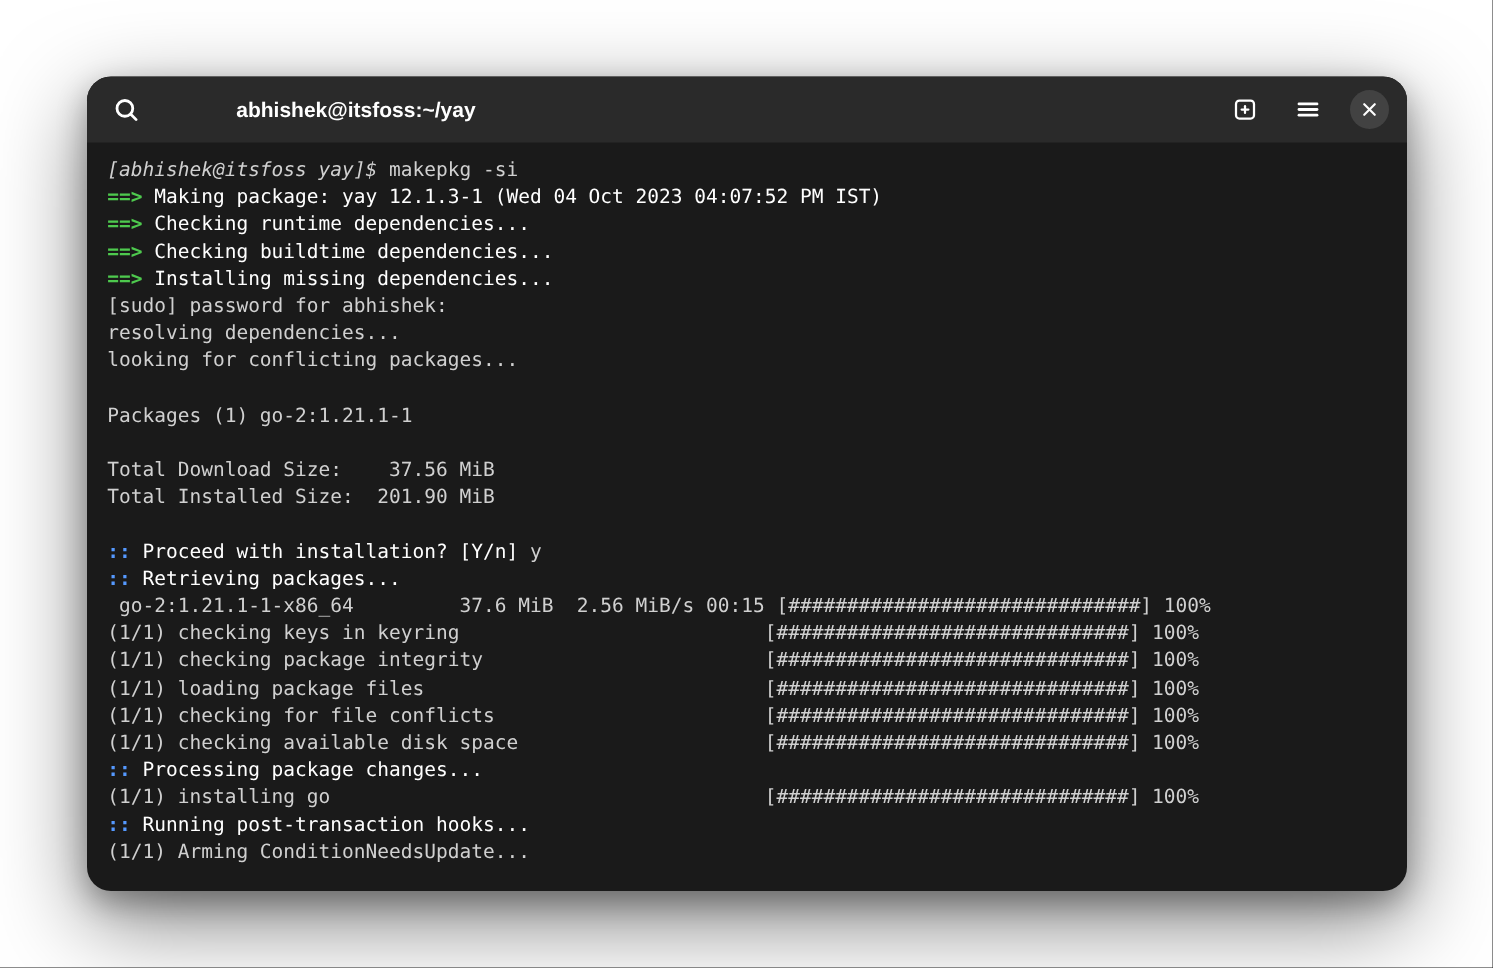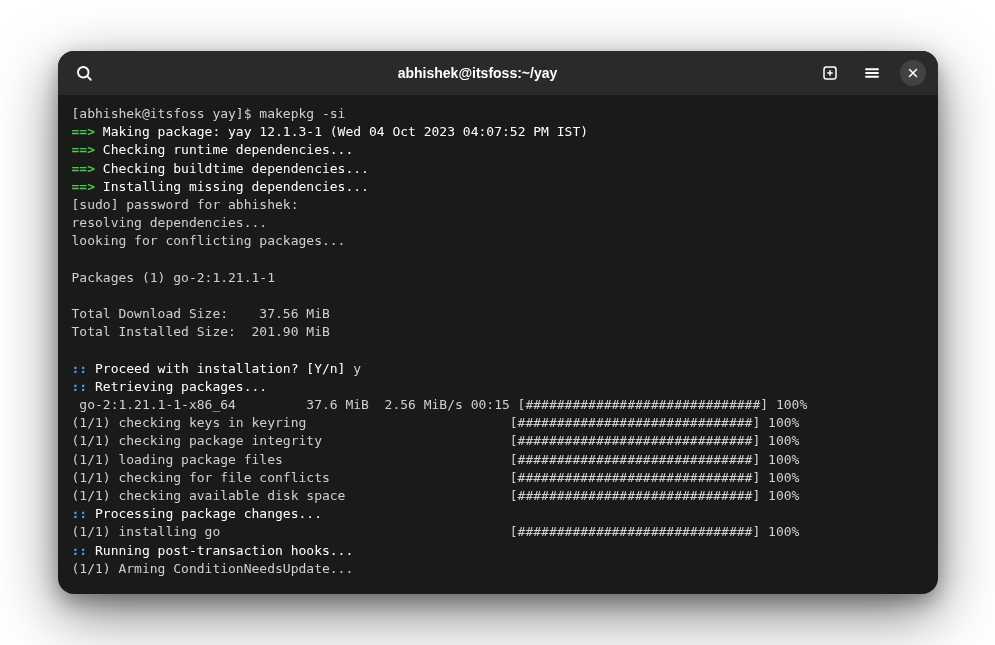--- a/index.html
+++ b/index.html
@@ -31,21 +31,21 @@
       padding: 0 12px;
       gap: 8px;
     }
     .title-left {
       display: flex;
       align-items: center;
       width: 80px;
     }
     .title-center {
       flex: 1;
-      text-align: center;
+      text-align: left;
       color: #ffffff;
       font-weight: 600;
       font-size: 14px;
     }
     .title-right {
       display: flex;
       align-items: center;
       gap: 14px;
       width: 120px;
       justify-content: flex-end;
@@ -68,21 +68,21 @@
     }
     .terminal-body {
       padding: 10px 14px 16px 14px;
       font-family: "DejaVu Sans Mono", "Liberation Mono", Consolas, monospace;
       font-size: 13px;
       line-height: 1.4;
       color: #d0d0d0;
       white-space: pre;
       overflow-x: hidden;
     }
-    .prompt-user { color: #d0d0d0; }
+    .prompt-user { color: #d0d0d0; font-style: italic; }
     .prompt-cmd { color: #d0d0d0; }
     .green-bold { color: #4ec94e; font-weight: bold; }
     .white-bold { color: #ffffff; font-weight: normal; }
     .blue-bold { color: #5599ff; font-weight: bold; }
     .line { display: block; }
   </style>
 </head>
 <body>
 
 <div class="terminal-window">

